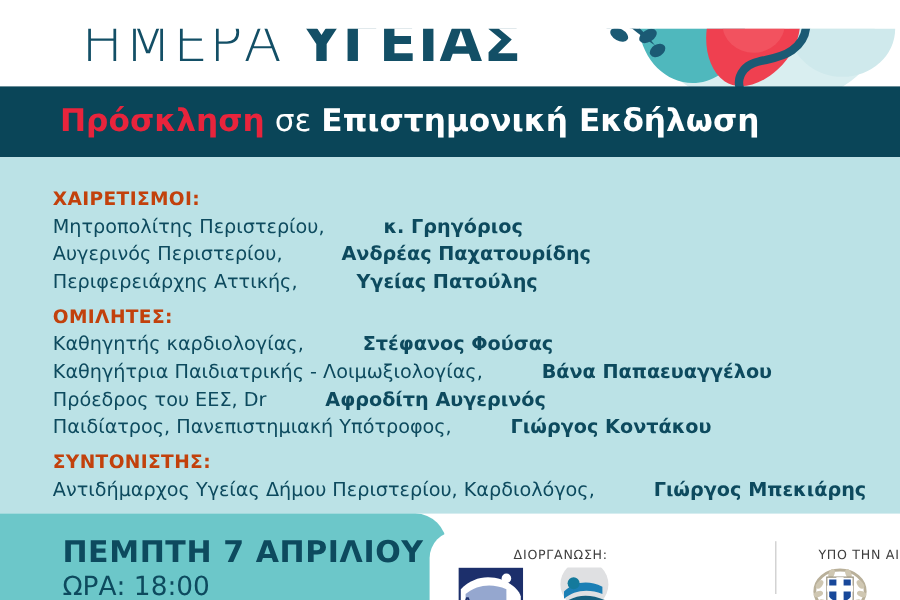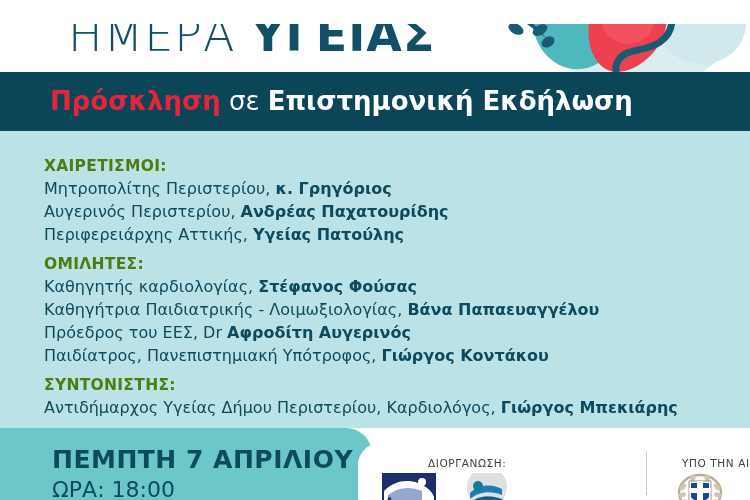--- a/index.html
+++ b/index.html
@@ -46,29 +46,29 @@
   .sub-plain { color:#ffffff; font-weight:normal; }
   .sub-bold  { color:#ffffff; font-weight:bold; }
 
   
   #body-area {
     position:absolute; left:0; top:131px; width:750px; height:297px;
     background:#bbe2e6;
   }
   .block { position:absolute; left:44px; white-space:nowrap; }
   .sec-head {
-    color:#4d7c0f; font-weight:bold;
+    color:#c2410c; font-weight:bold;
     font-size:15.5px; line-height:22px;
     letter-spacing:.3px;
   }
   .sec-line {
     color:#0d4a5e; font-size:16px; line-height:23px;
     font-weight:normal;
   }
-  .sec-line b { font-weight:bold; }
+  .sec-line b { font-weight:bold;margin-left:44px; }
 
   
   #date-band {
     position:absolute; left:0; top:428px; width:372px; height:72px;
     background:#6cc7c9;
     border-top-right-radius:26px;
   }
   #date-line {
     position:absolute; left:52px; top:18px;
     color:#0d4a5e; font-weight:bold; font-size:25px; line-height:28px;

